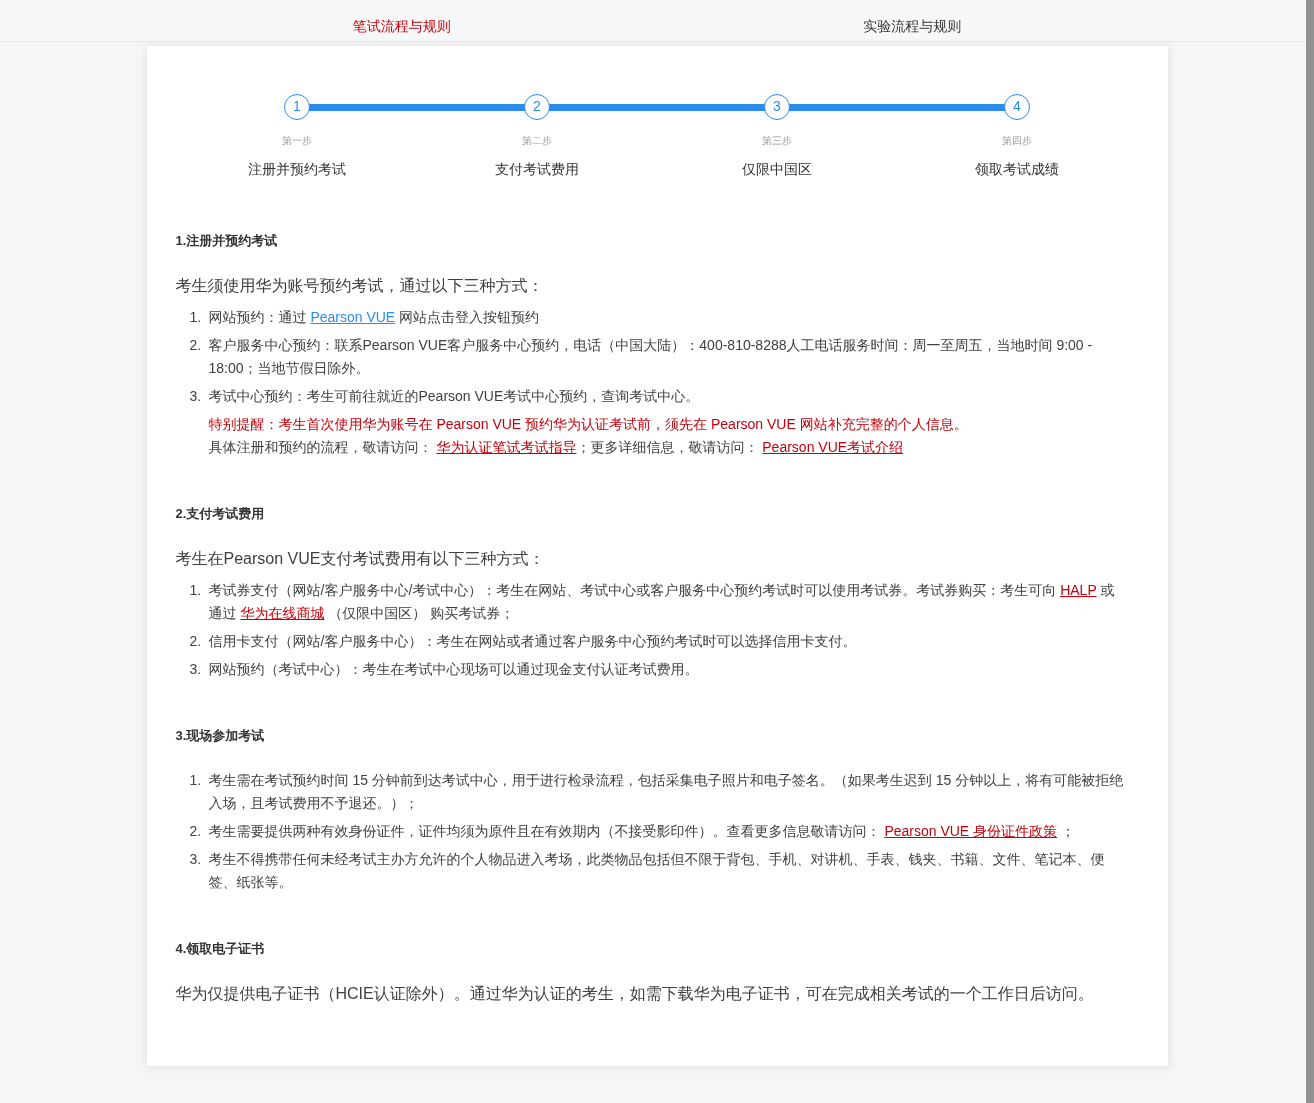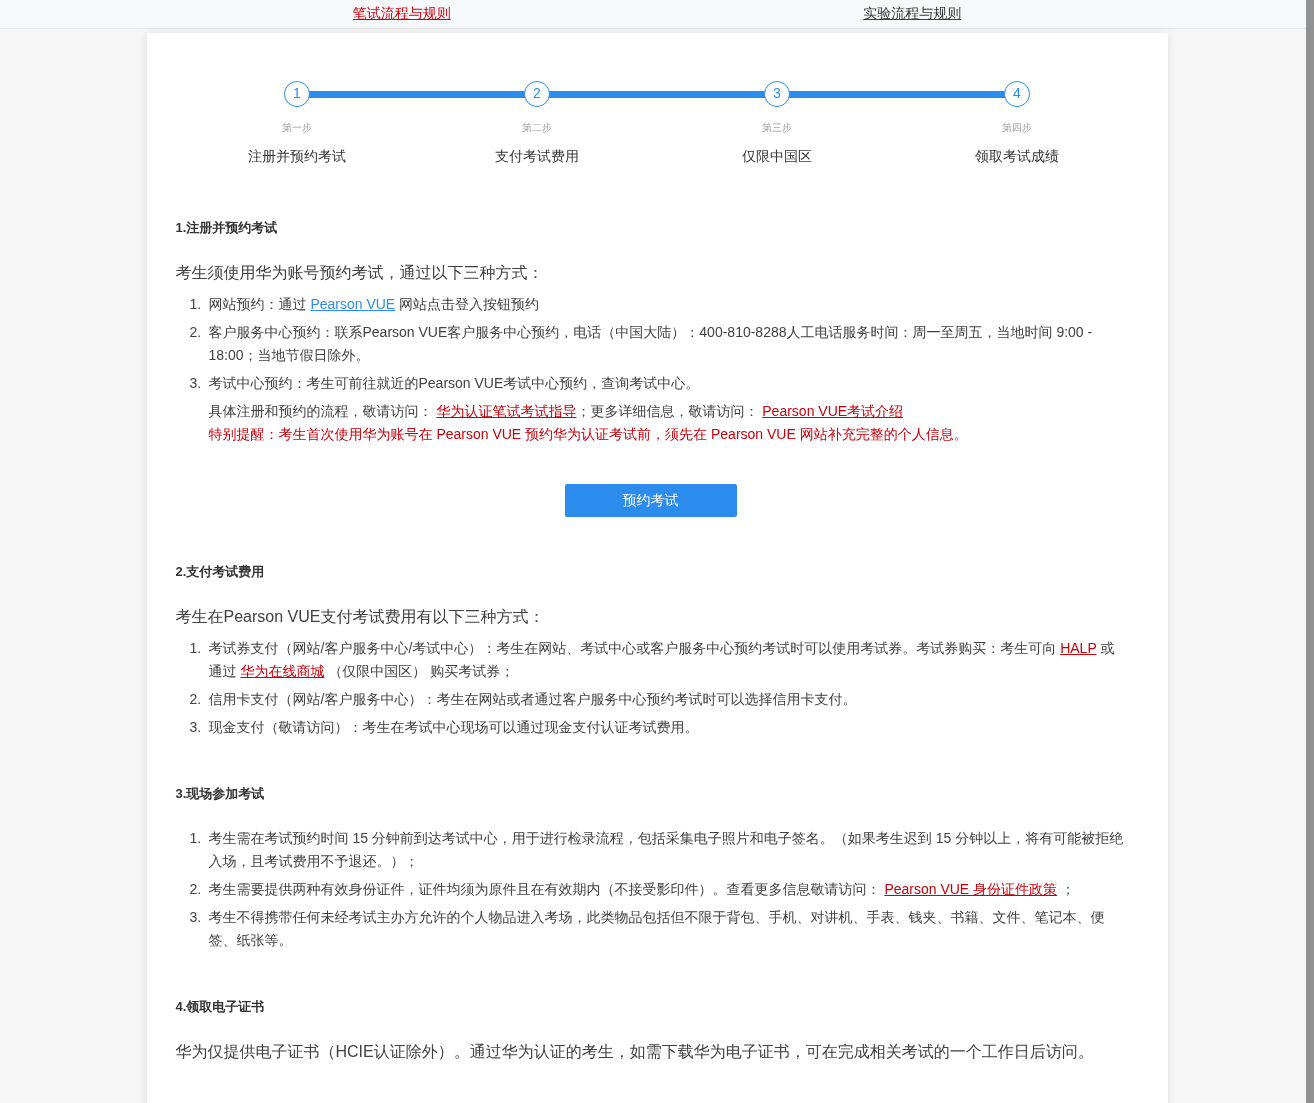--- a/index.html
+++ b/index.html
@@ -18,23 +18,22 @@
     color:var(--text);
     -webkit-font-smoothing:antialiased;
   }
   
   .topbar{
     height:29px;
     background:#f7f8fa;
     border-bottom:1px solid #e7e7e7;
   }
   .topbar-inner{
-    width:1021px;margin:0 auto;height:100%;
+    width:1021px;margin:13px auto;height:100%;
     display:flex;
-    text-decoration:underline;
   }
   .tab{
     flex:1;display:flex;align-items:center;justify-content:center;
     font-size:14px;color:#333;cursor:pointer;
   }
   .tab.active{color:var(--brand-red);}
   
   .card{
     width:1021px;margin:4px auto 8px;
     background:#fff;
@@ -137,38 +136,37 @@
           <span class="li-text"><span>网站预约：通过 </span><a class="lnk blue">Pearson VUE</a><span> 网站点击登入按钮预约</span></span>
         </div>
         <div class="li">
           <span class="li-num">2.</span>
           <span class="li-text"><span>客户服务中心预约：联系Pearson VUE客户服务中心预约，电话（中国大陆）：400-810-8288人工电话服务时间：周一至周五，当地时间 9:00 - 18:00；当地节假日除外。</span></span>
         </div>
         <div class="li">
           <span class="li-num">3.</span>
           <span class="li-text"><span>考试中心预约：考生可前往就近的Pearson VUE考试中心预约，查询考试中心。</span></span>
         </div>
+        <div class="note"><span class="red-note">特别提醒：考生首次使用华为账号在 Pearson VUE 预约华为认证考试前，须先在 Pearson VUE 网站补充完整的个人信息。</span></div>
         <div class="note"><span>具体注册和预约的流程，敬请访问： </span><a class="lnk red">华为认证笔试考试指导</a><span>；更多详细信息，敬请访问： </span><a class="lnk red">Pearson VUE考试介绍</a></div>
-        <div class="note"><span class="red-note">特别提醒：考生首次使用华为账号在 Pearson VUE 预约华为认证考试前，须先在 Pearson VUE 网站补充完整的个人信息。</span></div>
-        <div class="btn-row"><button class="btn-primary" style="width: 172px;">预约考试</button></div>
       </section>
       <section class="section">
         <h2 class="section-heading">2.支付考试费用</h2>
         <p class="intro">考生在Pearson VUE支付考试费用有以下三种方式：</p>
         <div class="li">
           <span class="li-num">1.</span>
           <span class="li-text"><span>考试券支付（网站/客户服务中心/考试中心）：考生在网站、考试中心或客户服务中心预约考试时可以使用考试券。考试券购买：考生可向 </span><a class="lnk red">HALP</a><span> 或通过 </span><a class="lnk red">华为在线商城</a><span> （仅限中国区） 购买考试券；</span></span>
         </div>
         <div class="li">
           <span class="li-num">2.</span>
           <span class="li-text"><span>信用卡支付（网站/客户服务中心）：考生在网站或者通过客户服务中心预约考试时可以选择信用卡支付。</span></span>
         </div>
         <div class="li">
           <span class="li-num">3.</span>
-          <span class="li-text"><span>现金支付（敬请访问）：考生在考试中心现场可以通过现金支付认证考试费用。</span></span>
+          <span class="li-text"><span>网站预约（考试中心）：考生在考试中心现场可以通过现金支付认证考试费用。</span></span>
         </div>
       </section>
       <section class="section">
         <h2 class="section-heading">3.现场参加考试</h2>
         <div class="li">
           <span class="li-num">1.</span>
           <span class="li-text"><span>考生需在考试预约时间 15 分钟前到达考试中心，用于进行检录流程，包括采集电子照片和电子签名。（如果考生迟到 15 分钟以上，将有可能被拒绝入场，且考试费用不予退还。）；</span></span>
         </div>
         <div class="li">
           <span class="li-num">2.</span>

